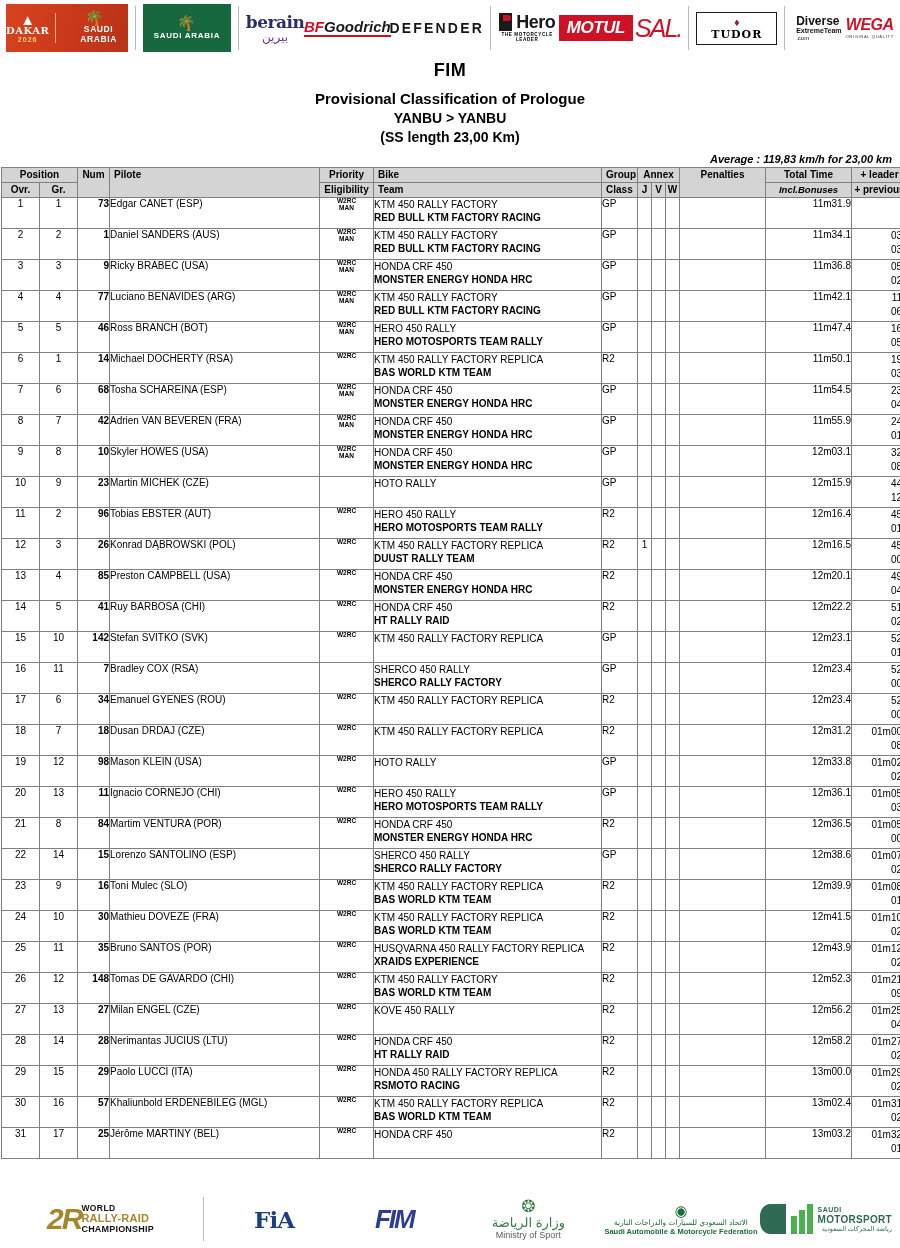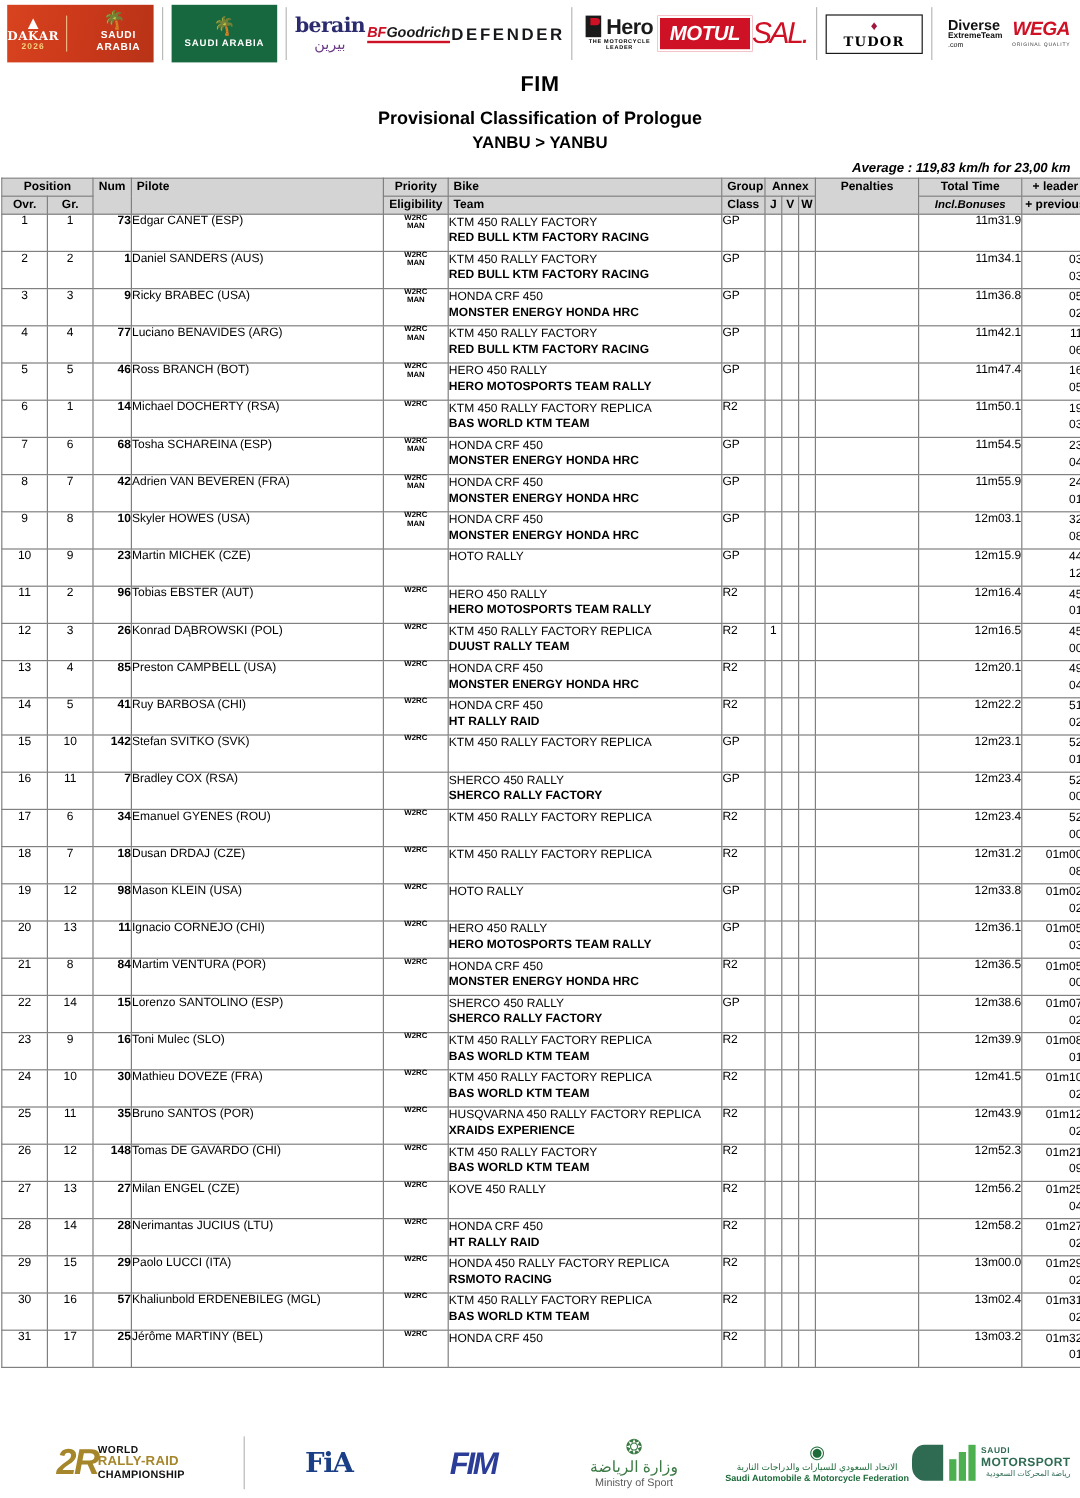--- a/index.html
+++ b/index.html
@@ -55,21 +55,21 @@
     width: 88px; height: 48px; background:#17683e;
     color:#fff; display:flex; flex-direction:column;
     align-items:center; justify-content:center;
   }
   .ksa-green .lbl { font-size: 8px; font-weight:bold; letter-spacing:.7px; margin-top:2px;}
 
   .berain-wrap { display:flex; flex-direction:column; align-items:center; line-height:1;}
   .berain-en { font-family:"DejaVu Serif", serif; font-size:17px; font-weight:bold; color:#2b2b6e; letter-spacing:-.5px;}
   .berain-ar { font-size:12px; color:#6c3a86; direction:rtl;}
   .bfg { text-align:center; line-height:1;}
-  .bfg-main { font-style:italic; font-weight:bold; font-size:12px; color:#1a1a1a;}
+  .bfg-main { font-style:italic; font-weight:bold; font-size:15px; color:#1a1a1a;}
   .bfg-main span { color:#cf1126;}
   .bfg-rule { height:2px; background:#cf1126; margin-top:1px;}
   .defender { font-size:14px; font-weight:bold; letter-spacing:2.2px; color:#15171a;}
   .hero-wrap { text-align:center; line-height:1;}
   .hero-top { display:flex; align-items:flex-end; justify-content:center; gap:4px;}
   .hero-mark { width:13px; height:18px; background:#1a1a1a; position:relative;}
   .hero-mark:after{content:"";position:absolute;left:4px;top:2px;width:8px;height:6px;background:#cf1126;border-radius:0 6px 6px 0;}
   .hero-name { font-size:18px; font-weight:bold; color:#1a1a1a; letter-spacing:-.5px;}
   .hero-sub { font-size:4.6px; font-weight:bold; letter-spacing:.6px; margin-top:2px;}
   .motul { background:#cf1126; color:#fff; font-style:italic; font-weight:bold;
@@ -262,20 +262,21 @@
       <div class="wega-2">ORIGINAL QUALITY</div>
     </div>
   </div>
 
 </div>
 
 <div class="titles">
   <div class="t-fim">FIM</div>
   <div class="t-main">Provisional Classification of Prologue</div>
   <div class="t-leg">YANBU &gt; YANBU</div>
+  <div class="t-ss">(SS length 23,00 Km)</div>
 </div>
 <div class="avg">Average : 119,83 km/h for 23,00 km</div>
 
 <table class="results">
   <colgroup>
     <col style="width:38px">
       <col style="width:38px">
       <col style="width:32px">
     <col style="width:210px">
       <col style="width:54px">

